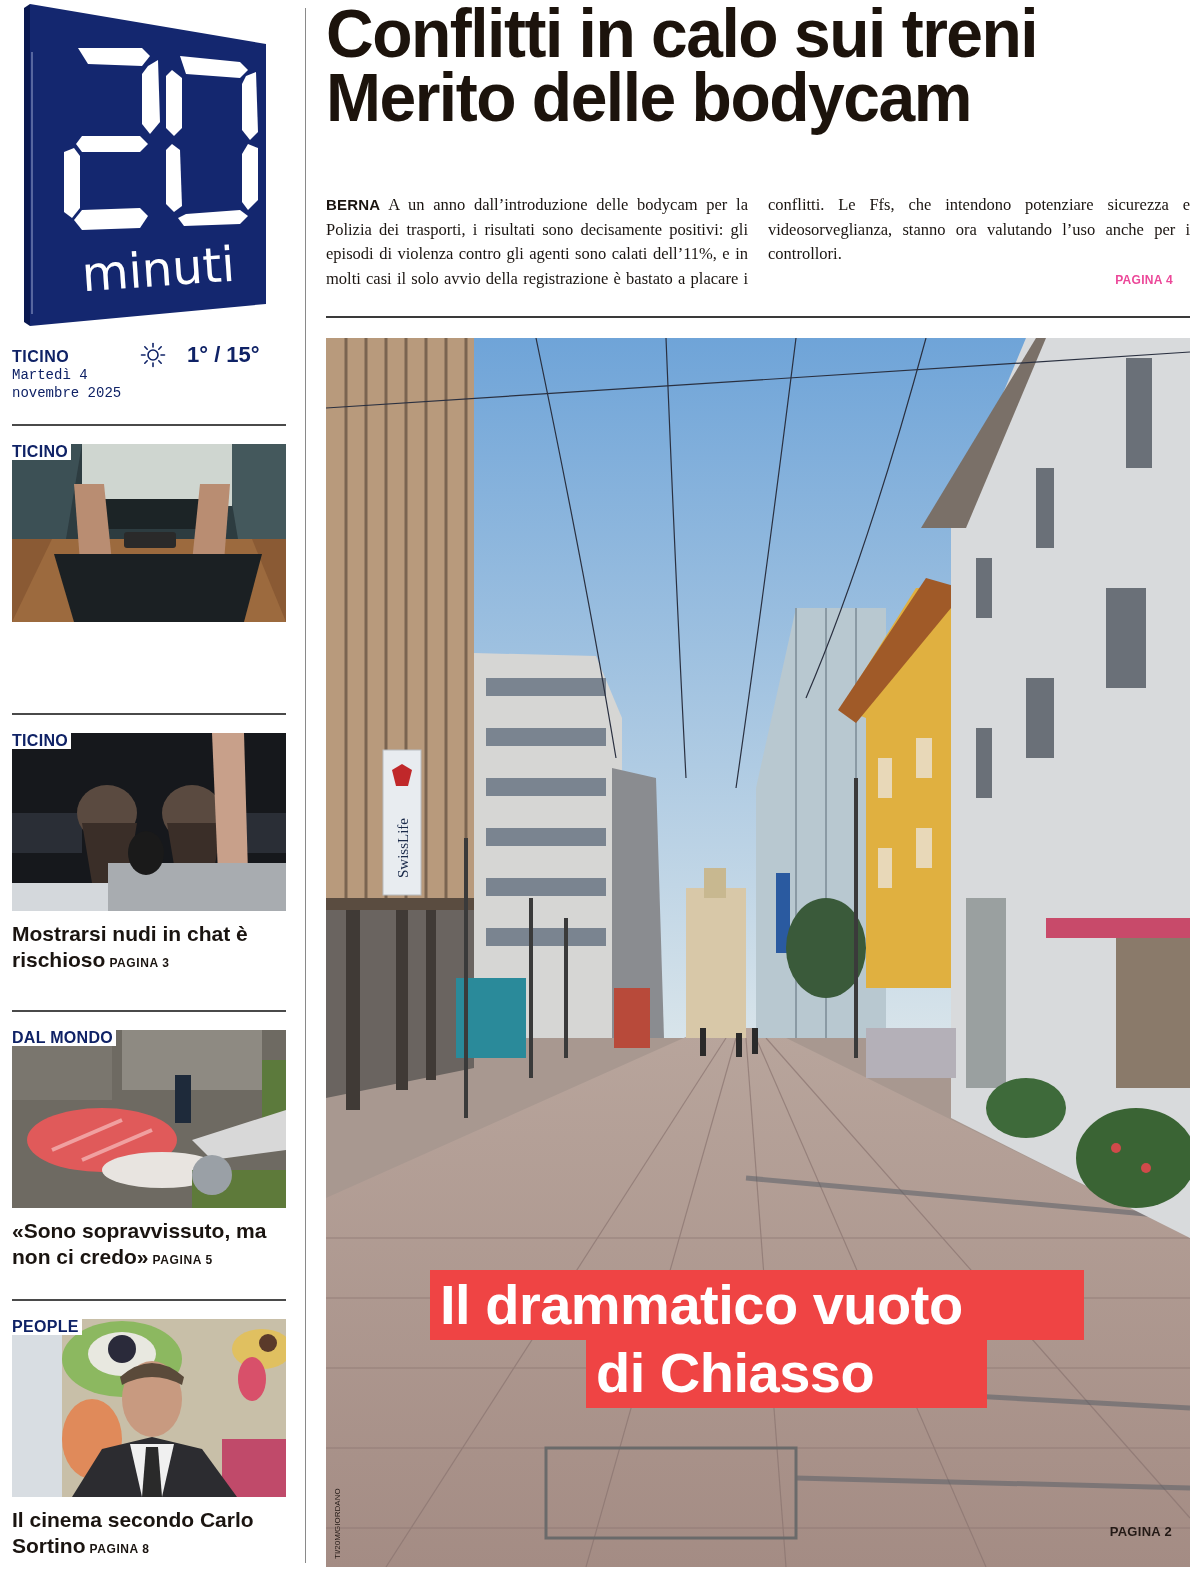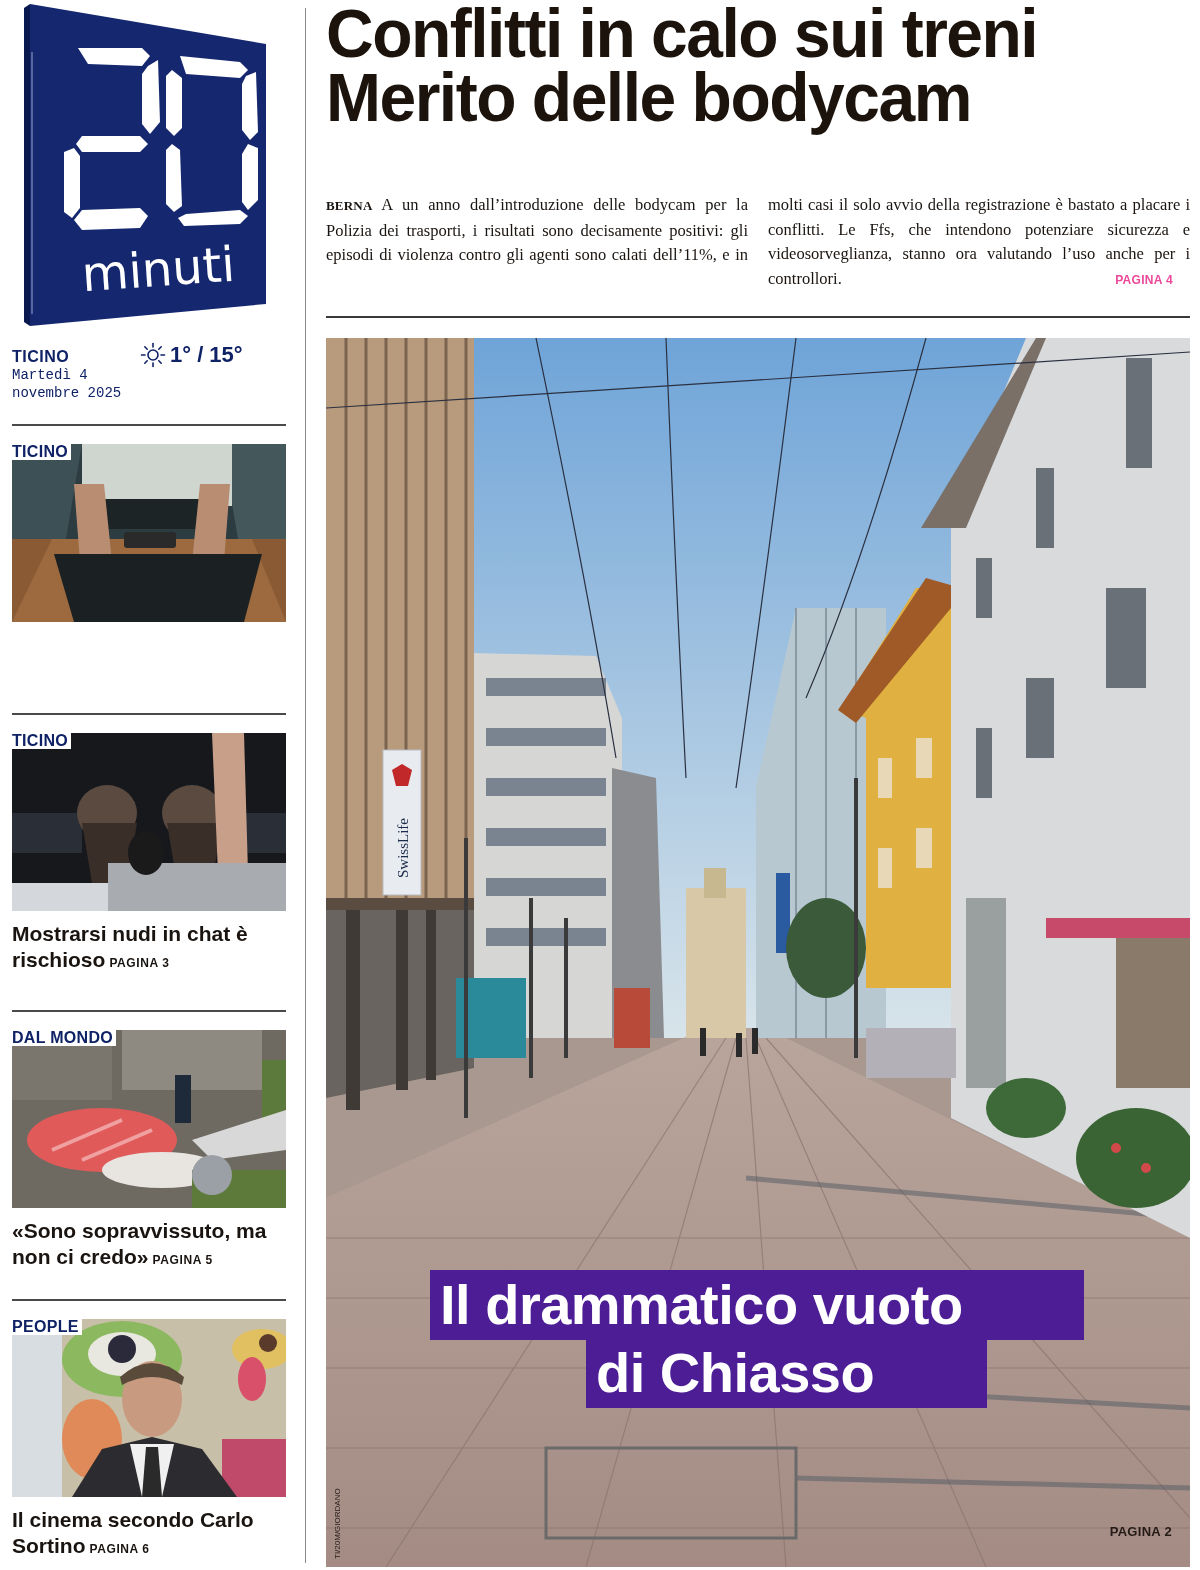--- a/index.html
+++ b/index.html
@@ -9,46 +9,46 @@
   
   .left-col { position: absolute; left: 0; top: 0; width: 300px; height: 1570px; }
   .vrule { position: absolute; left: 305px; top: 8px; width: 1px; height: 1555px; background: #8a8a8a; }
 
   .logo { position: absolute; left: 22px; top: 4px; width: 246px; height: 324px; }
   .logo svg { width: 100%; height: 100%; display: block; }
 
   .edition { position: absolute; left: 12px; top: 348px; width: 280px; }
   .edition-region { font-weight: 700; font-size: 16px; color: #0f2266; letter-spacing: 0.5px; }
   .edition-date { font-size: 14px; color: #0f2266; line-height: 18px; font-family: Liberation Mono, monospace; }
-  .weather { position: absolute; left: 140px; top: 342px; display: flex; align-items: flex-end; gap: 4px; }
+  .weather { position: absolute; left: 140px; top: 342px; display: flex; align-items: flex-end; gap: 21px; }
   .weather-icon { width: 26px; height: 26px; }
   .weather-temp { font-weight: 700; font-size: 22px; color: #0f2266; }
 
   .story { position: absolute; left: 12px; width: 274px; }
   .story-rule { position: absolute; left: 12px; width: 274px; height: 2px; background: #4a4a4a; }
   .story-img { position: relative; width: 274px; height: 178px; overflow: hidden; }
   .story-tag { position: absolute; left: 0; top: 0; background: #fff; color: #0f2266; font-weight: 700; font-size: 16px; padding: 0 3px 0 0; line-height: 16px; letter-spacing: 0.3px; z-index: 2; }
   .story-title { margin-top: 10px; font-weight: 700; font-size: 21px; line-height: 26px; color: #1a1410; }
   .story-page { font-size: 12px; font-weight: 700; letter-spacing: 0.6px; margin-left: 4px; }
 
   
   .headline { position: absolute; left: 326px; top: 2px; width: 870px; font-weight: 700; font-size: 66px; line-height: 58px; letter-spacing: -1.5px; color: #1c130c; transform: scaleY(1.05); transform-origin: top left; }
   .headline div { margin-bottom: 3px; }
 
   .lead { position: absolute; left: 326px; top: 193px; width: 864px; columns: 2; column-gap: 20px; font-family: "Liberation Serif", serif; font-size: 16.5px; line-height: 24.5px; text-align: justify; color: #1a1410; }
-  .lead-dateline { font-family: Liberation Serif, serif; font-weight: 700; font-size: 13px; letter-spacing: 0.2px; }
+  .lead-dateline { font-family: Liberation Sans, sans-serif; font-weight: 700; font-size: 15px; letter-spacing: 0.2px; }
   .lead-page { position: absolute; left: 1100px; top: 273px; font-weight: 700; font-size: 12px; color: #ec4899; letter-spacing: 0.3px; width: 88px; text-align: center; }
 
   .main-rule { position: absolute; left: 326px; top: 316px; width: 864px; height: 2px; background: #3a3a3a; }
 
   .photo { position: absolute; left: 326px; top: 338px; width: 864px; height: 1229px; overflow: hidden; background: #a89890; }
   .photo svg { position: absolute; left: 0; top: 0; width: 864px; height: 1229px; }
 
   .photo-title { position: absolute; z-index: 3; }
-  .pt-line { position: absolute; background: #4c1d95; color: #ffffff; font-weight: 700; font-size: 56px; line-height: 70px; letter-spacing: -0.5px; padding: 0 10px; white-space: nowrap; }
+  .pt-line { position: absolute; background: #ef4444; color: #ffffff; font-weight: 700; font-size: 56px; line-height: 70px; letter-spacing: -0.5px; padding: 0 10px; white-space: nowrap; }
   .photo-page { position: absolute; right: 18px; bottom: 28px; z-index: 3; font-weight: 700; font-size: 13px; color: #241a16; letter-spacing: 0.3px; text-align: center; }
   .photo-credit { position: absolute; left: 4px; bottom: 8px; z-index: 3; font-size: 8px; color: #241a16; transform: rotate(-90deg); transform-origin: left bottom; white-space: nowrap; left: 16px; }
 </style>
 </head>
 <body>
 
 <div class="left-col">
 
   <div class="logo">
     <svg viewBox="0 0 246 324">
@@ -179,21 +179,21 @@
         <ellipse cx="80" cy="120" rx="30" ry="40" fill="#e08a5a"></ellipse>
         <rect x="210" y="120" width="64" height="58" fill="#c04a6a"></rect>
         <ellipse cx="140" cy="80" rx="30" ry="38" fill="#c89a80"></ellipse>
         <path d="M108 58 Q140 30 172 58 L170 66 Q140 50 110 66 Z" fill="#5a4a3a"></path>
         <polygon points="60,178 90,130 140,118 190,130 225,178" fill="#2c2c30"></polygon>
         <polygon points="118,125 162,125 150,178 130,178" fill="#f0f0f0"></polygon>
         <polygon points="134,128 146,128 150,178 130,178" fill="#2a2a2a"></polygon>
       </svg>
     </div>
     <div class="story-title">
-      <span>Il cinema secondo Carlo Sortino</span><span class="story-page">PAGINA 6</span>
+      <span>Il cinema secondo Carlo Sortino</span><span class="story-page">PAGINA 8</span>
     </div>
   </div>
 </div>
 
 <div class="vrule"></div>
 
 <div class="headline">
   <div>Conflitti in calo sui treni</div>
   <div>Merito delle bodycam</div>
 </div>

